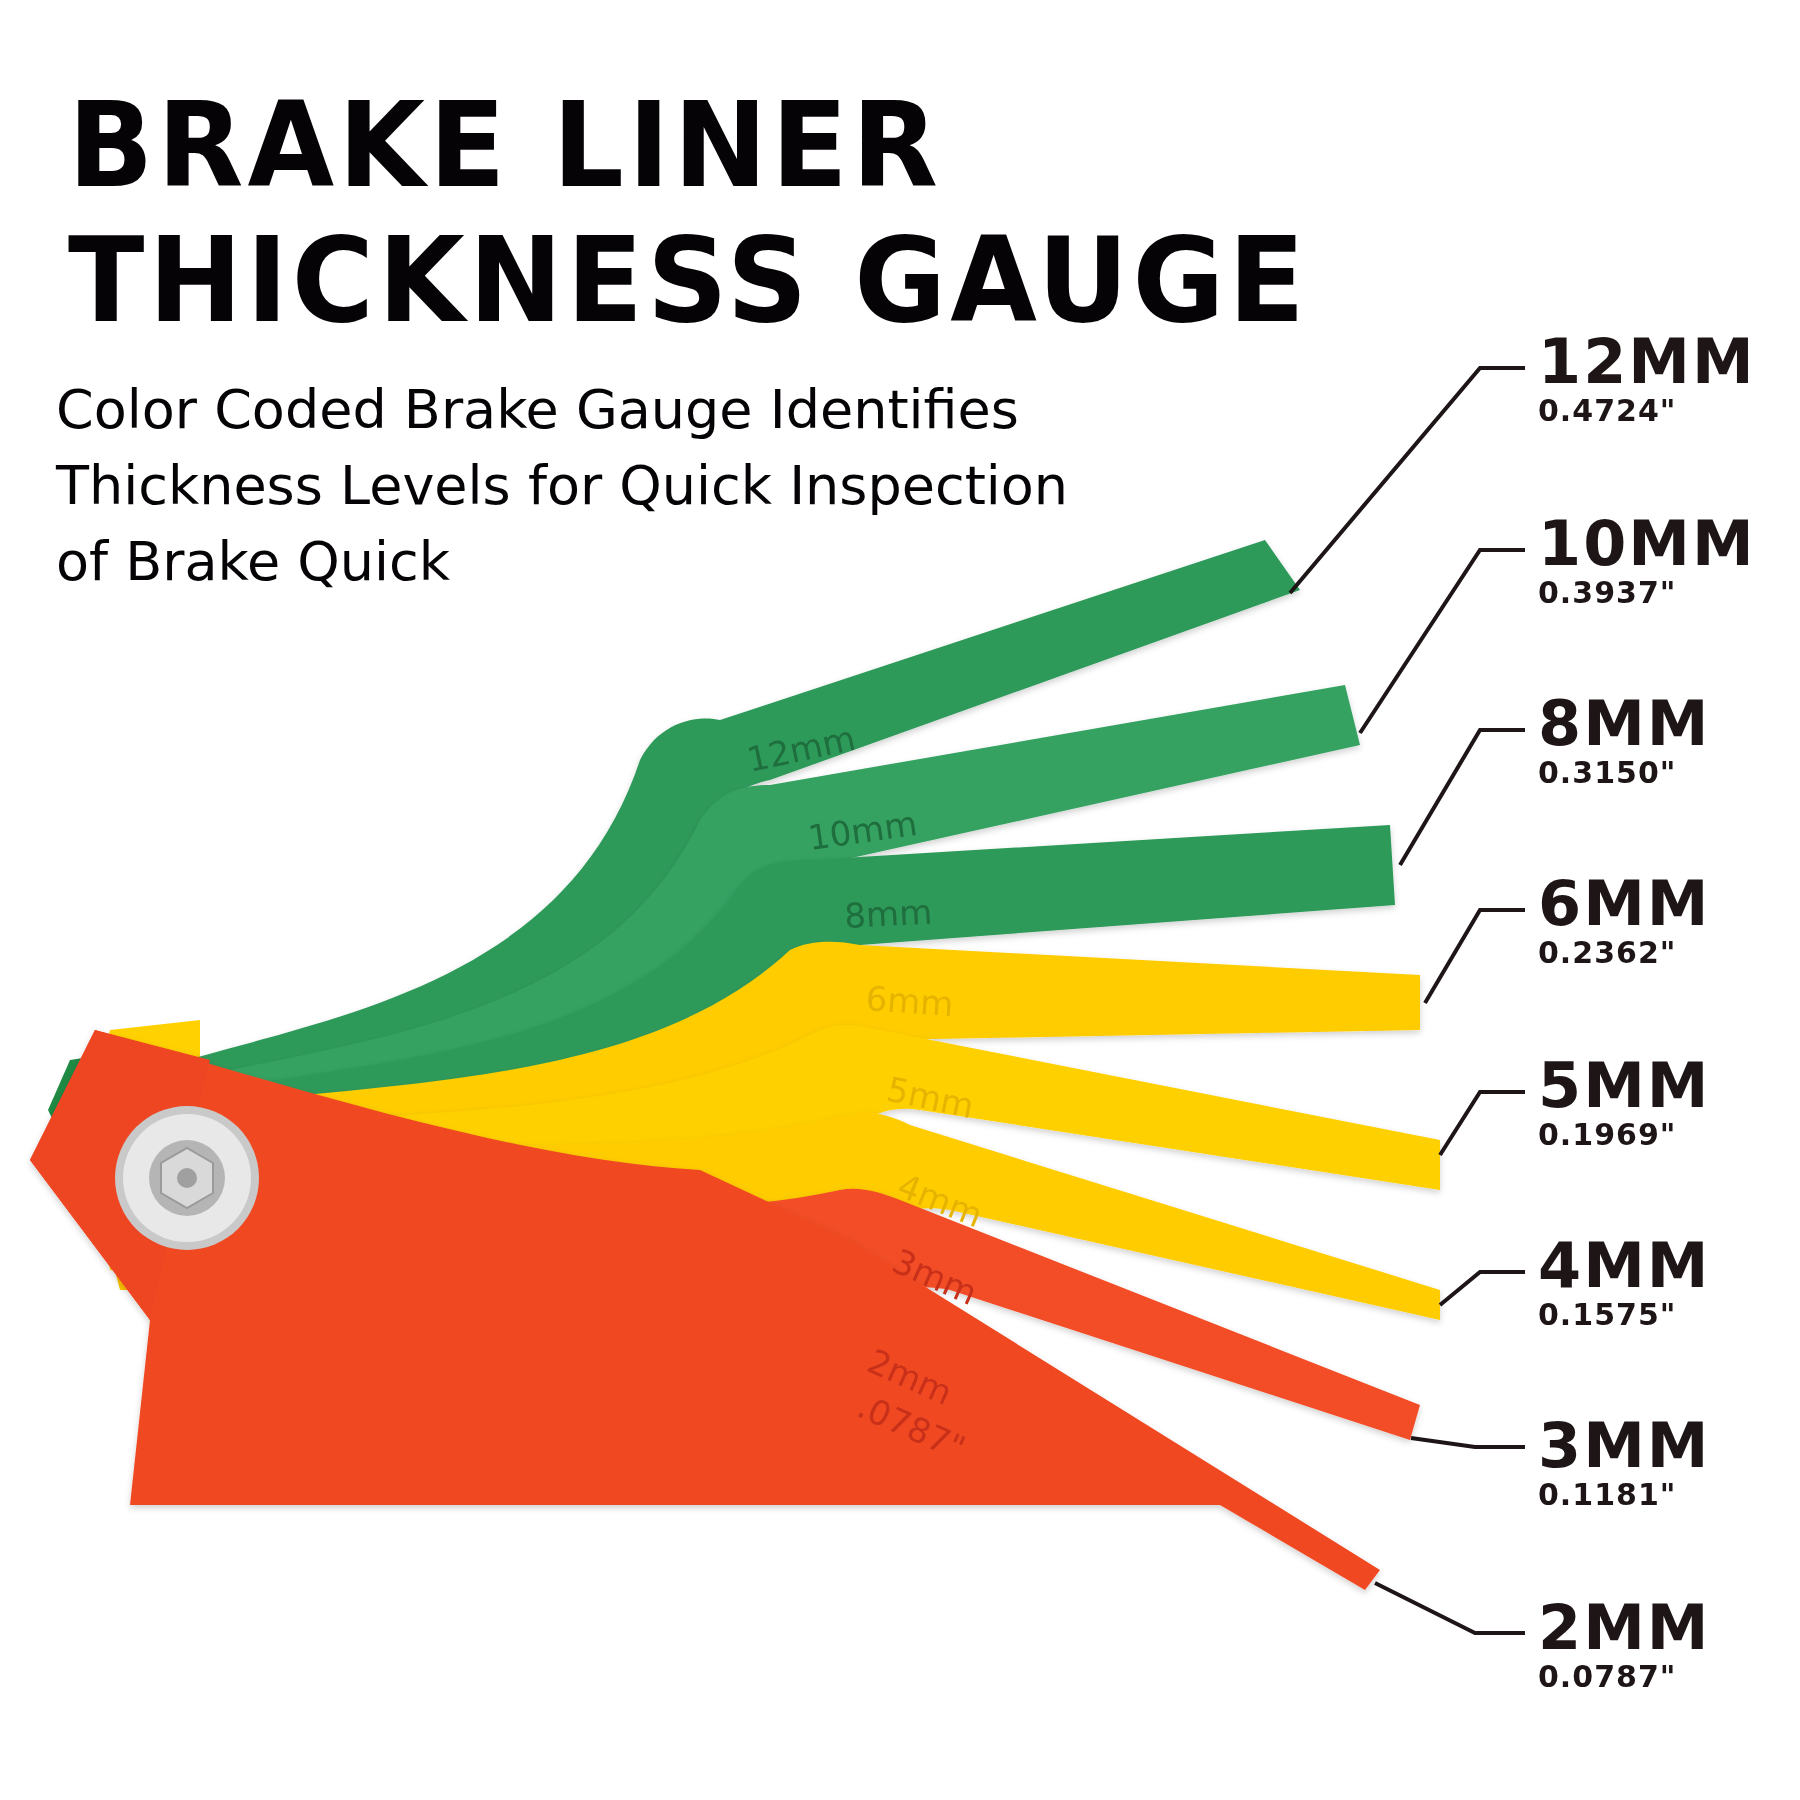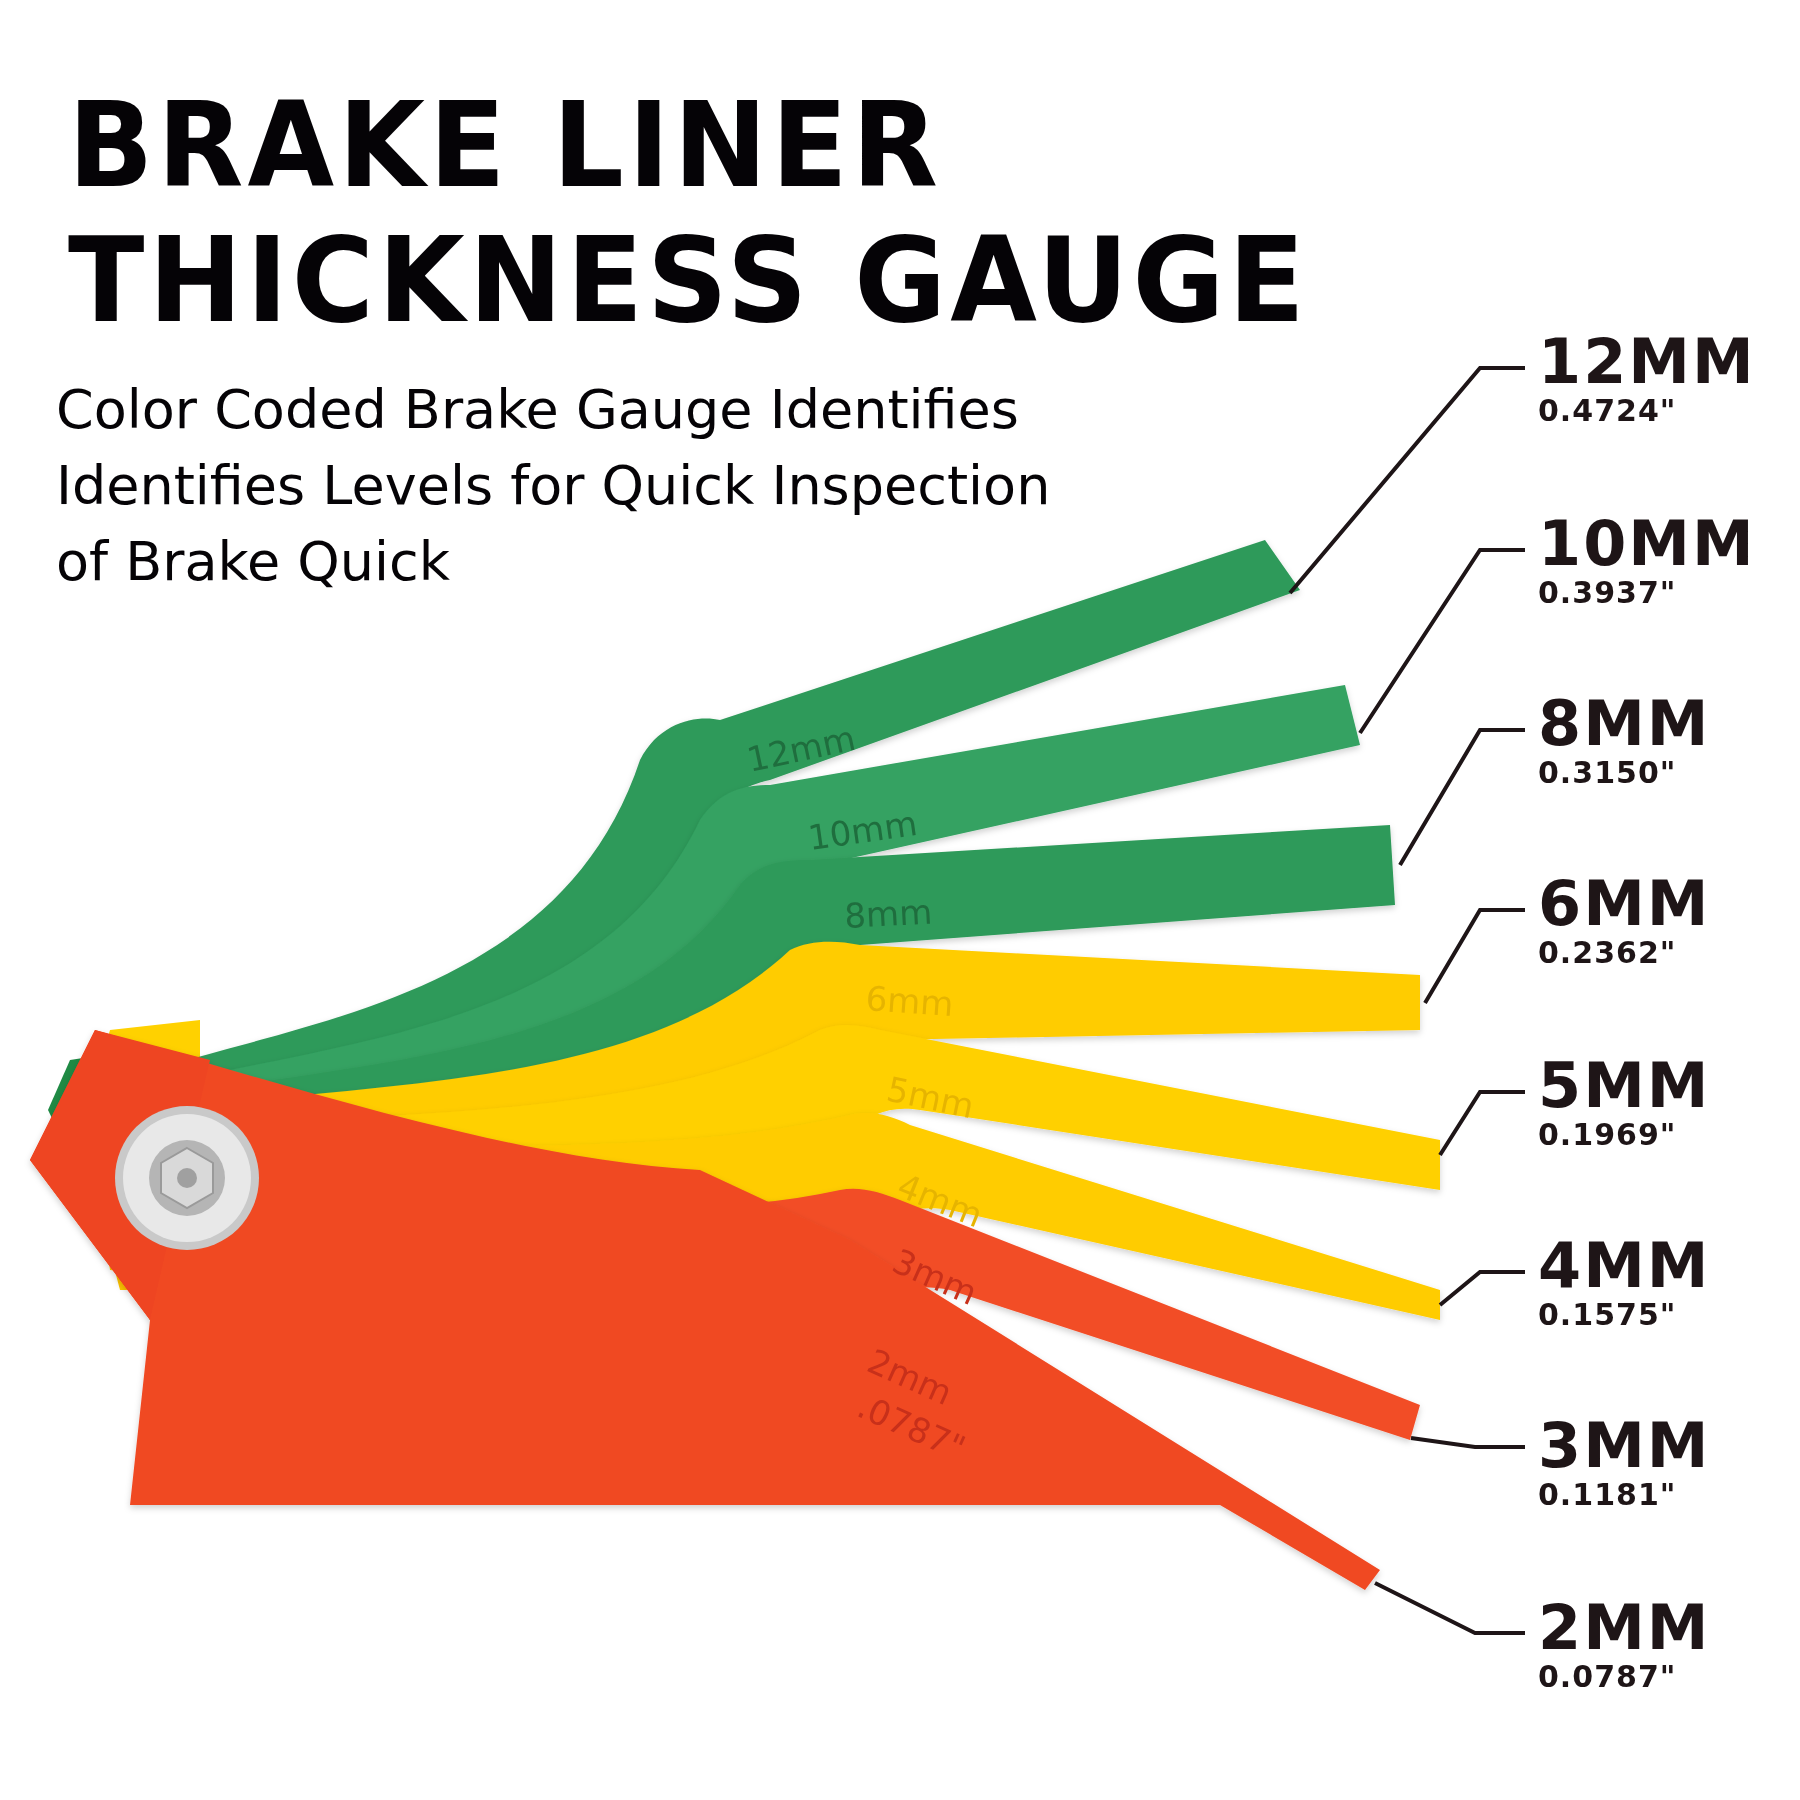--- a/index.html
+++ b/index.html
@@ -16,21 +16,21 @@
 </head>
 <body>
 
 <h1 class="title">
   <span>BRAKE LINER</span><br>
   <span>THICKNESS GAUGE</span>
 </h1>
 
 <p class="subtitle">
   <span>Color Coded Brake Gauge Identifies</span><br>
-  <span>Identifies Levels for Quick Inspection</span><br>
+  <span>Thickness Levels for Quick Inspection</span><br>
   <span>of Brake Quick</span>
 </p>
 
 <svg class="art" width="1800" height="1800" viewBox="0 0 1800 1800">
   <defs>
     <filter id="shade" x="-5%" y="-5%" width="110%" height="110%">
       <feDropShadow dx="0" dy="3" stdDeviation="3" flood-color="#000" flood-opacity="0.18"></feDropShadow>
     </filter>
   </defs>
 

